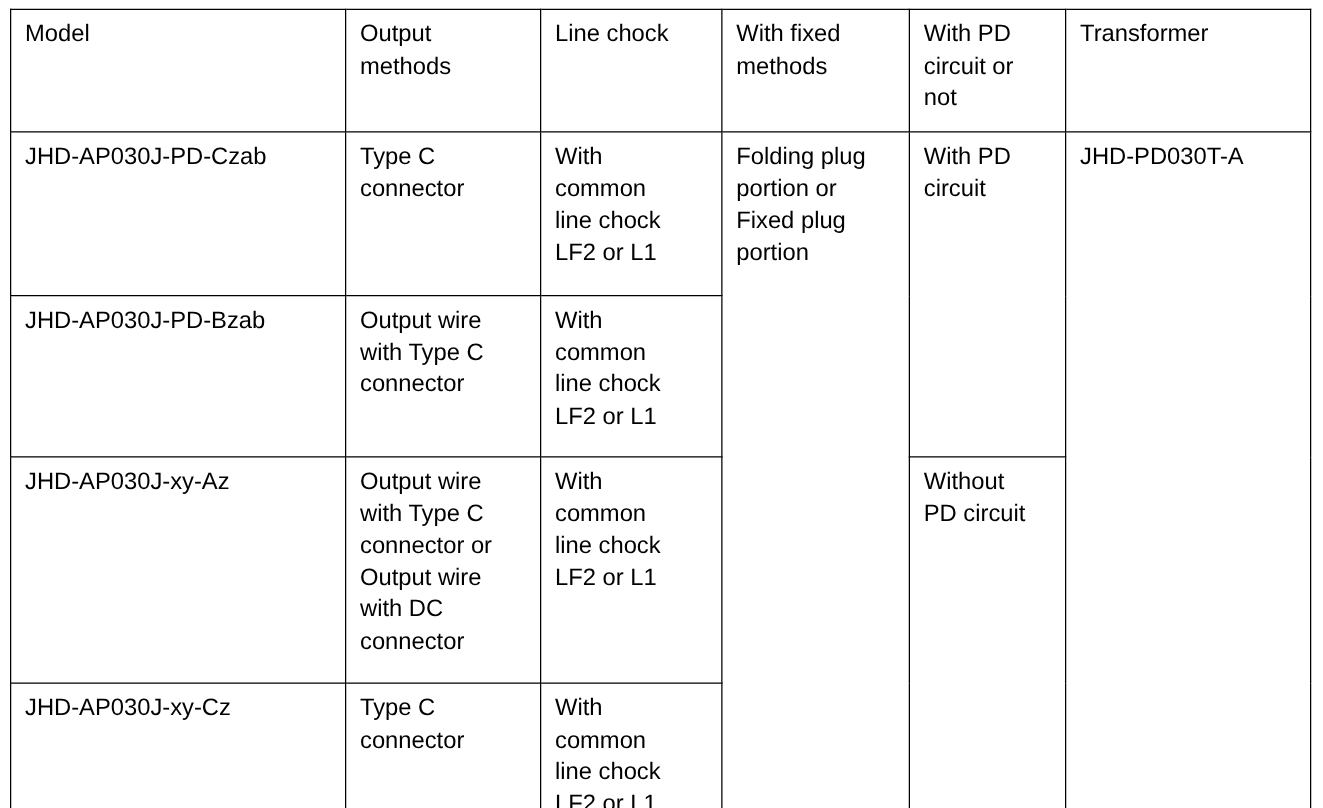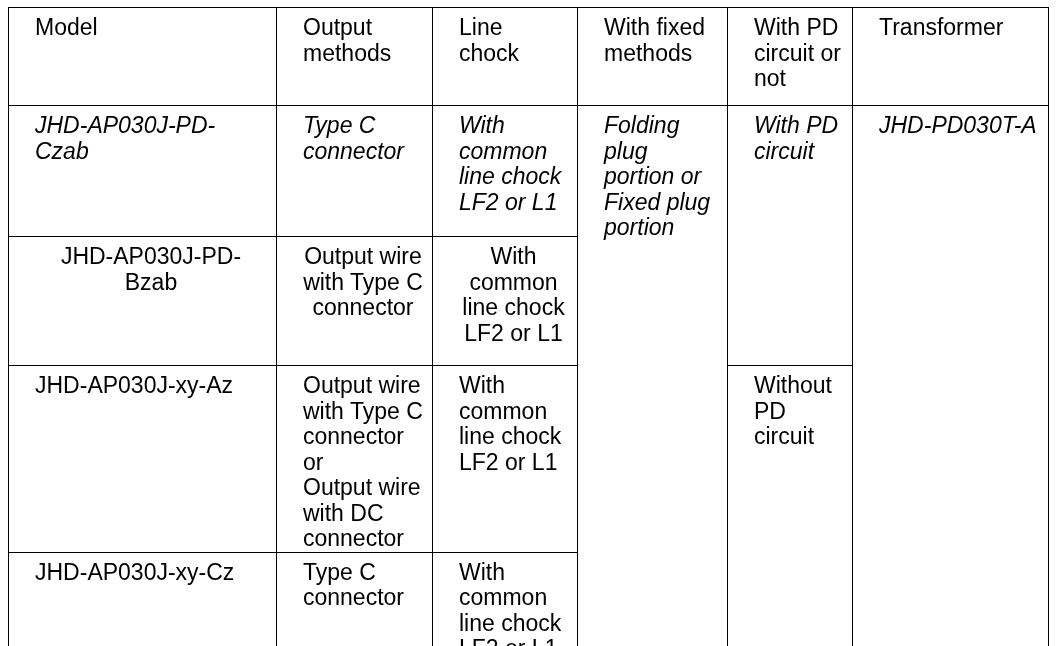--- a/index.html
+++ b/index.html
@@ -25,38 +25,38 @@
     table-layout: fixed;
     width: 1040px;
     border-left: 1.5px solid #000;
     border-top: 1.5px solid #000;
     border-right: 1.5px solid #000;
     border-bottom: 2.5px solid #000;
   }
   table.spec-table td {
     border: 1.2px solid #000;
     vertical-align: top;
-    padding: 7px 9px 0 26px;
-    font-size: 23px;
+    padding: 7px 9px 0 11px;
+    font-size: 19px;
     line-height: 25.5px;
     font-weight: 400;
     white-space: pre-line;
     word-wrap: break-word;
   }
   
   col.c-model       { width: 268px; }
   col.c-output      { width: 156px; }
   col.c-chock       { width: 145px; }
   col.c-plug        { width: 150px; }
   col.c-pd          { width: 125px; }
   col.c-transformer { width: 196px; }
 
   tr.head-row td { height: 90px; }
-  tr.r1 td { height: 123px; font-style: italic; }
-  tr.r2 td { height: 121px; text-align: center; }
+  tr.r1 td { height: 123px; }
+  tr.r2 td { height: 121px; }
   tr.r3 td { height: 173px; }
   tr.r4 td { height: 123px; }
 </style>
 </head>
 <body>
 
 <div id="spec-table-wrap">
   <table class="spec-table">
     <colgroup>
       <col class="c-model">

